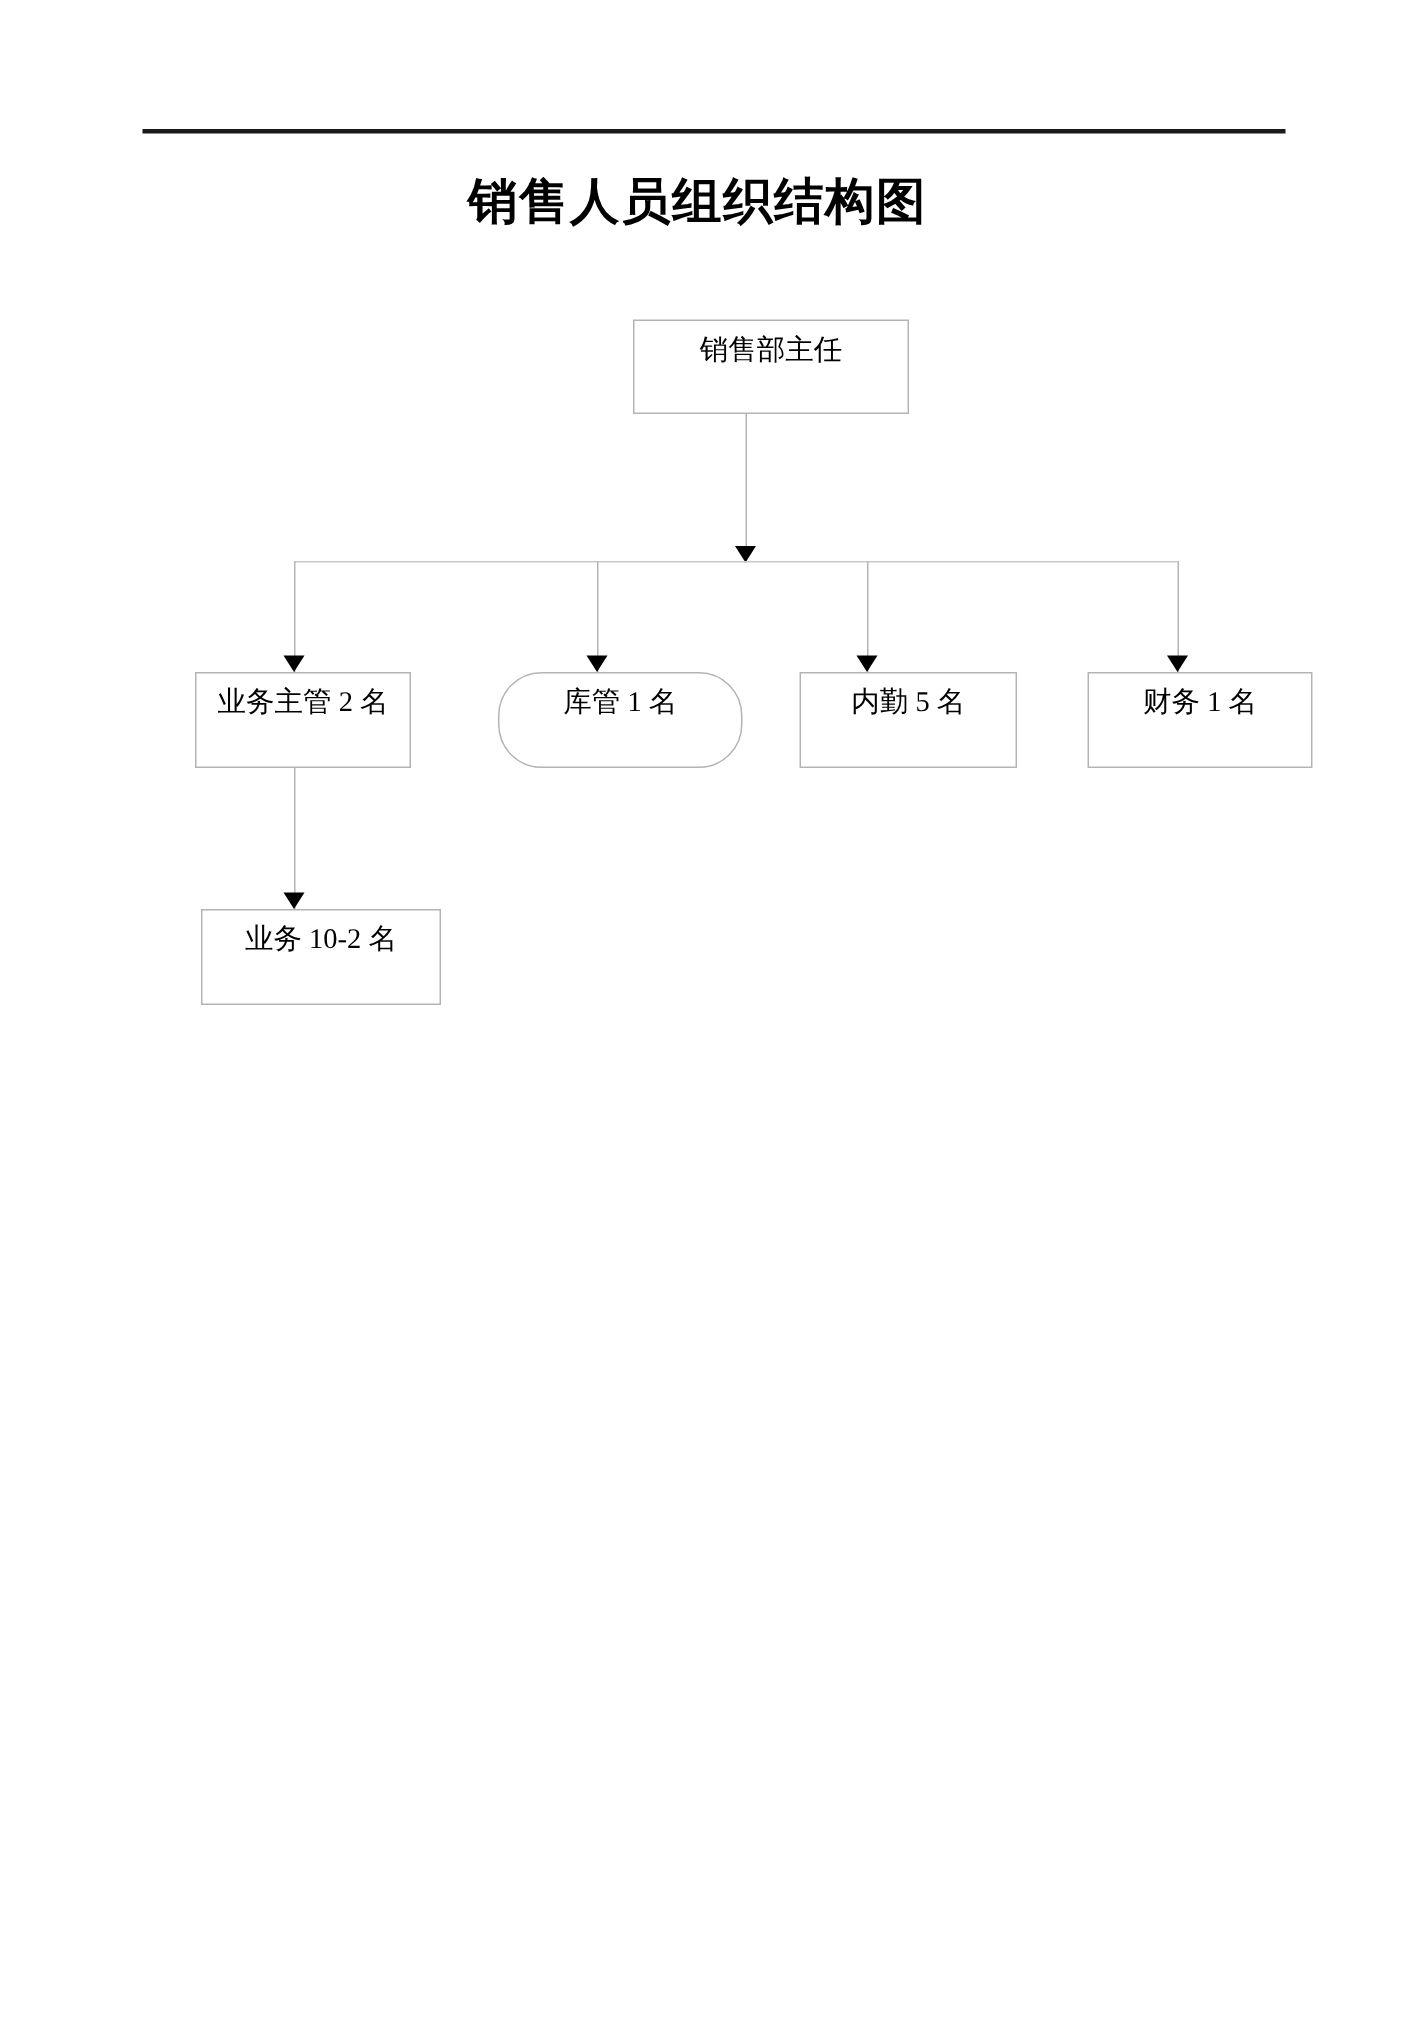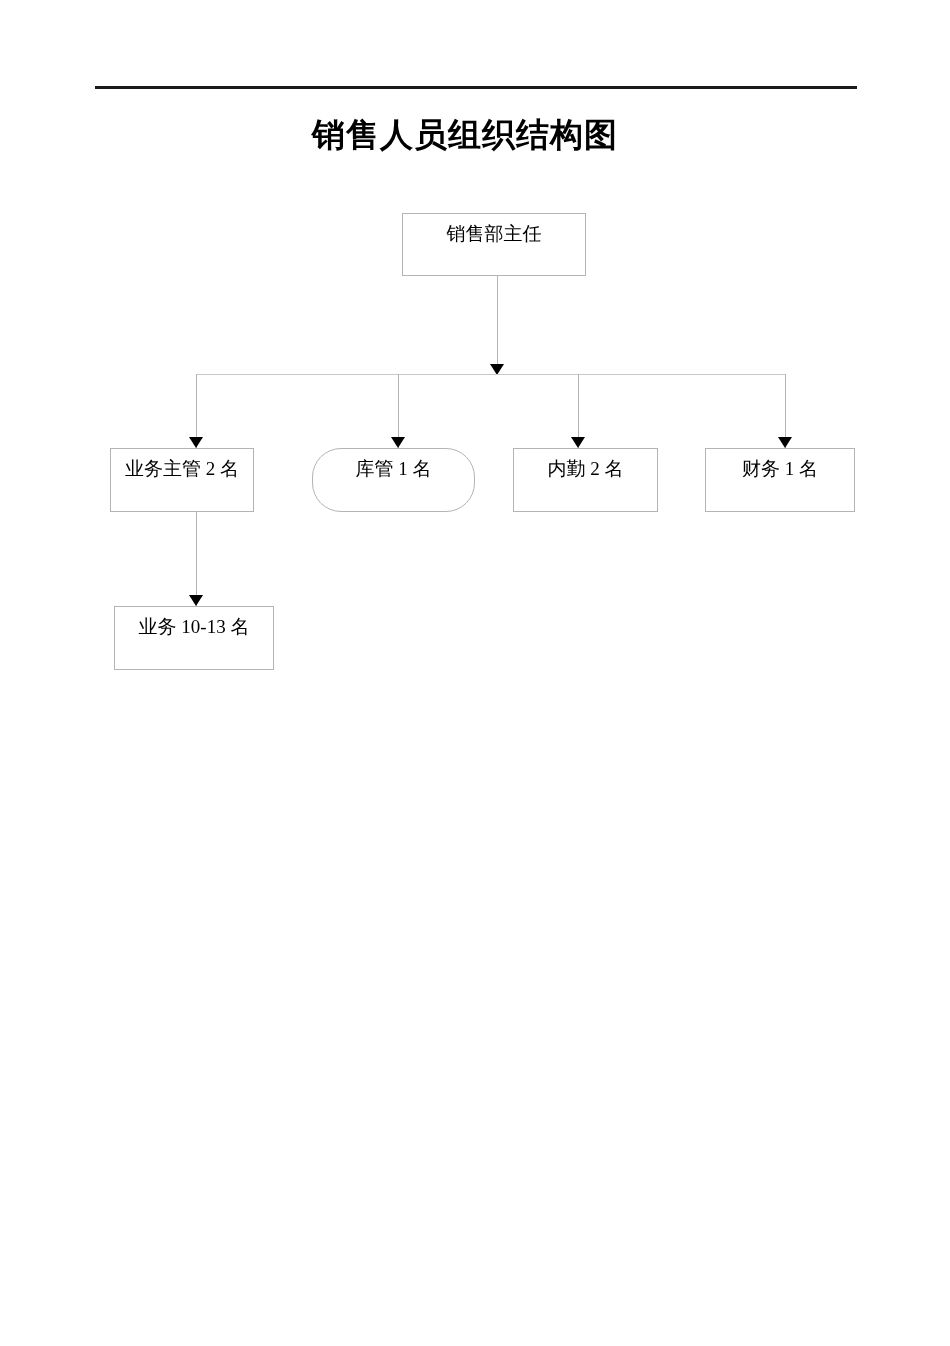--- a/index.html
+++ b/index.html
@@ -51,20 +51,21 @@
     position: absolute;
     left: 0; top: 0;
     width: 950px;
     height: 1346px;
   }
   .node {
     position: absolute;
     border: 1px solid #b4b4b4;
     background: #ffffff;
     box-sizing: border-box;
+    margin-left: 20px;
   }
   .node .node-label {
     display: block;
     text-align: center;
     font-size: 19px;
     line-height: 26px;
     padding-top: 7px;
     white-space: nowrap;
     font-family: "Liberation Serif", "DejaVu Serif", serif;
   }
@@ -122,28 +123,28 @@
 
     <div class="node" style="left:110px; top:448px; width:144px; height:64px;">
       <span class="node-label">业务主管 2 名</span>
     </div>
 
     <div class="node" style="left:312px; top:448px; width:163px; height:64px;border-radius:29px;">
       <span class="node-label">库管 1 名</span>
     </div>
 
     <div class="node" style="left:513px; top:448px; width:145px; height:64px;">
-      <span class="node-label">内勤 2 名</span>
+      <span class="node-label">内勤 5 名</span>
     </div>
 
     <div class="node" style="left:705px; top:448px; width:150px; height:64px;">
       <span class="node-label">财务 1 名</span>
     </div>
 
     <div class="conn-v" style="left:196px; top:512px; height:94px;"></div>
     <div class="arrow-down" style="left:189px; top:595px;"></div>
 
     <div class="node" style="left:114px; top:606px; width:160px; height:64px;">
-      <span class="node-label">业务 10-13 名</span>
+      <span class="node-label">业务 10-2 名</span>
     </div>
 
   </div>
 </div>
 
 </body></html>

